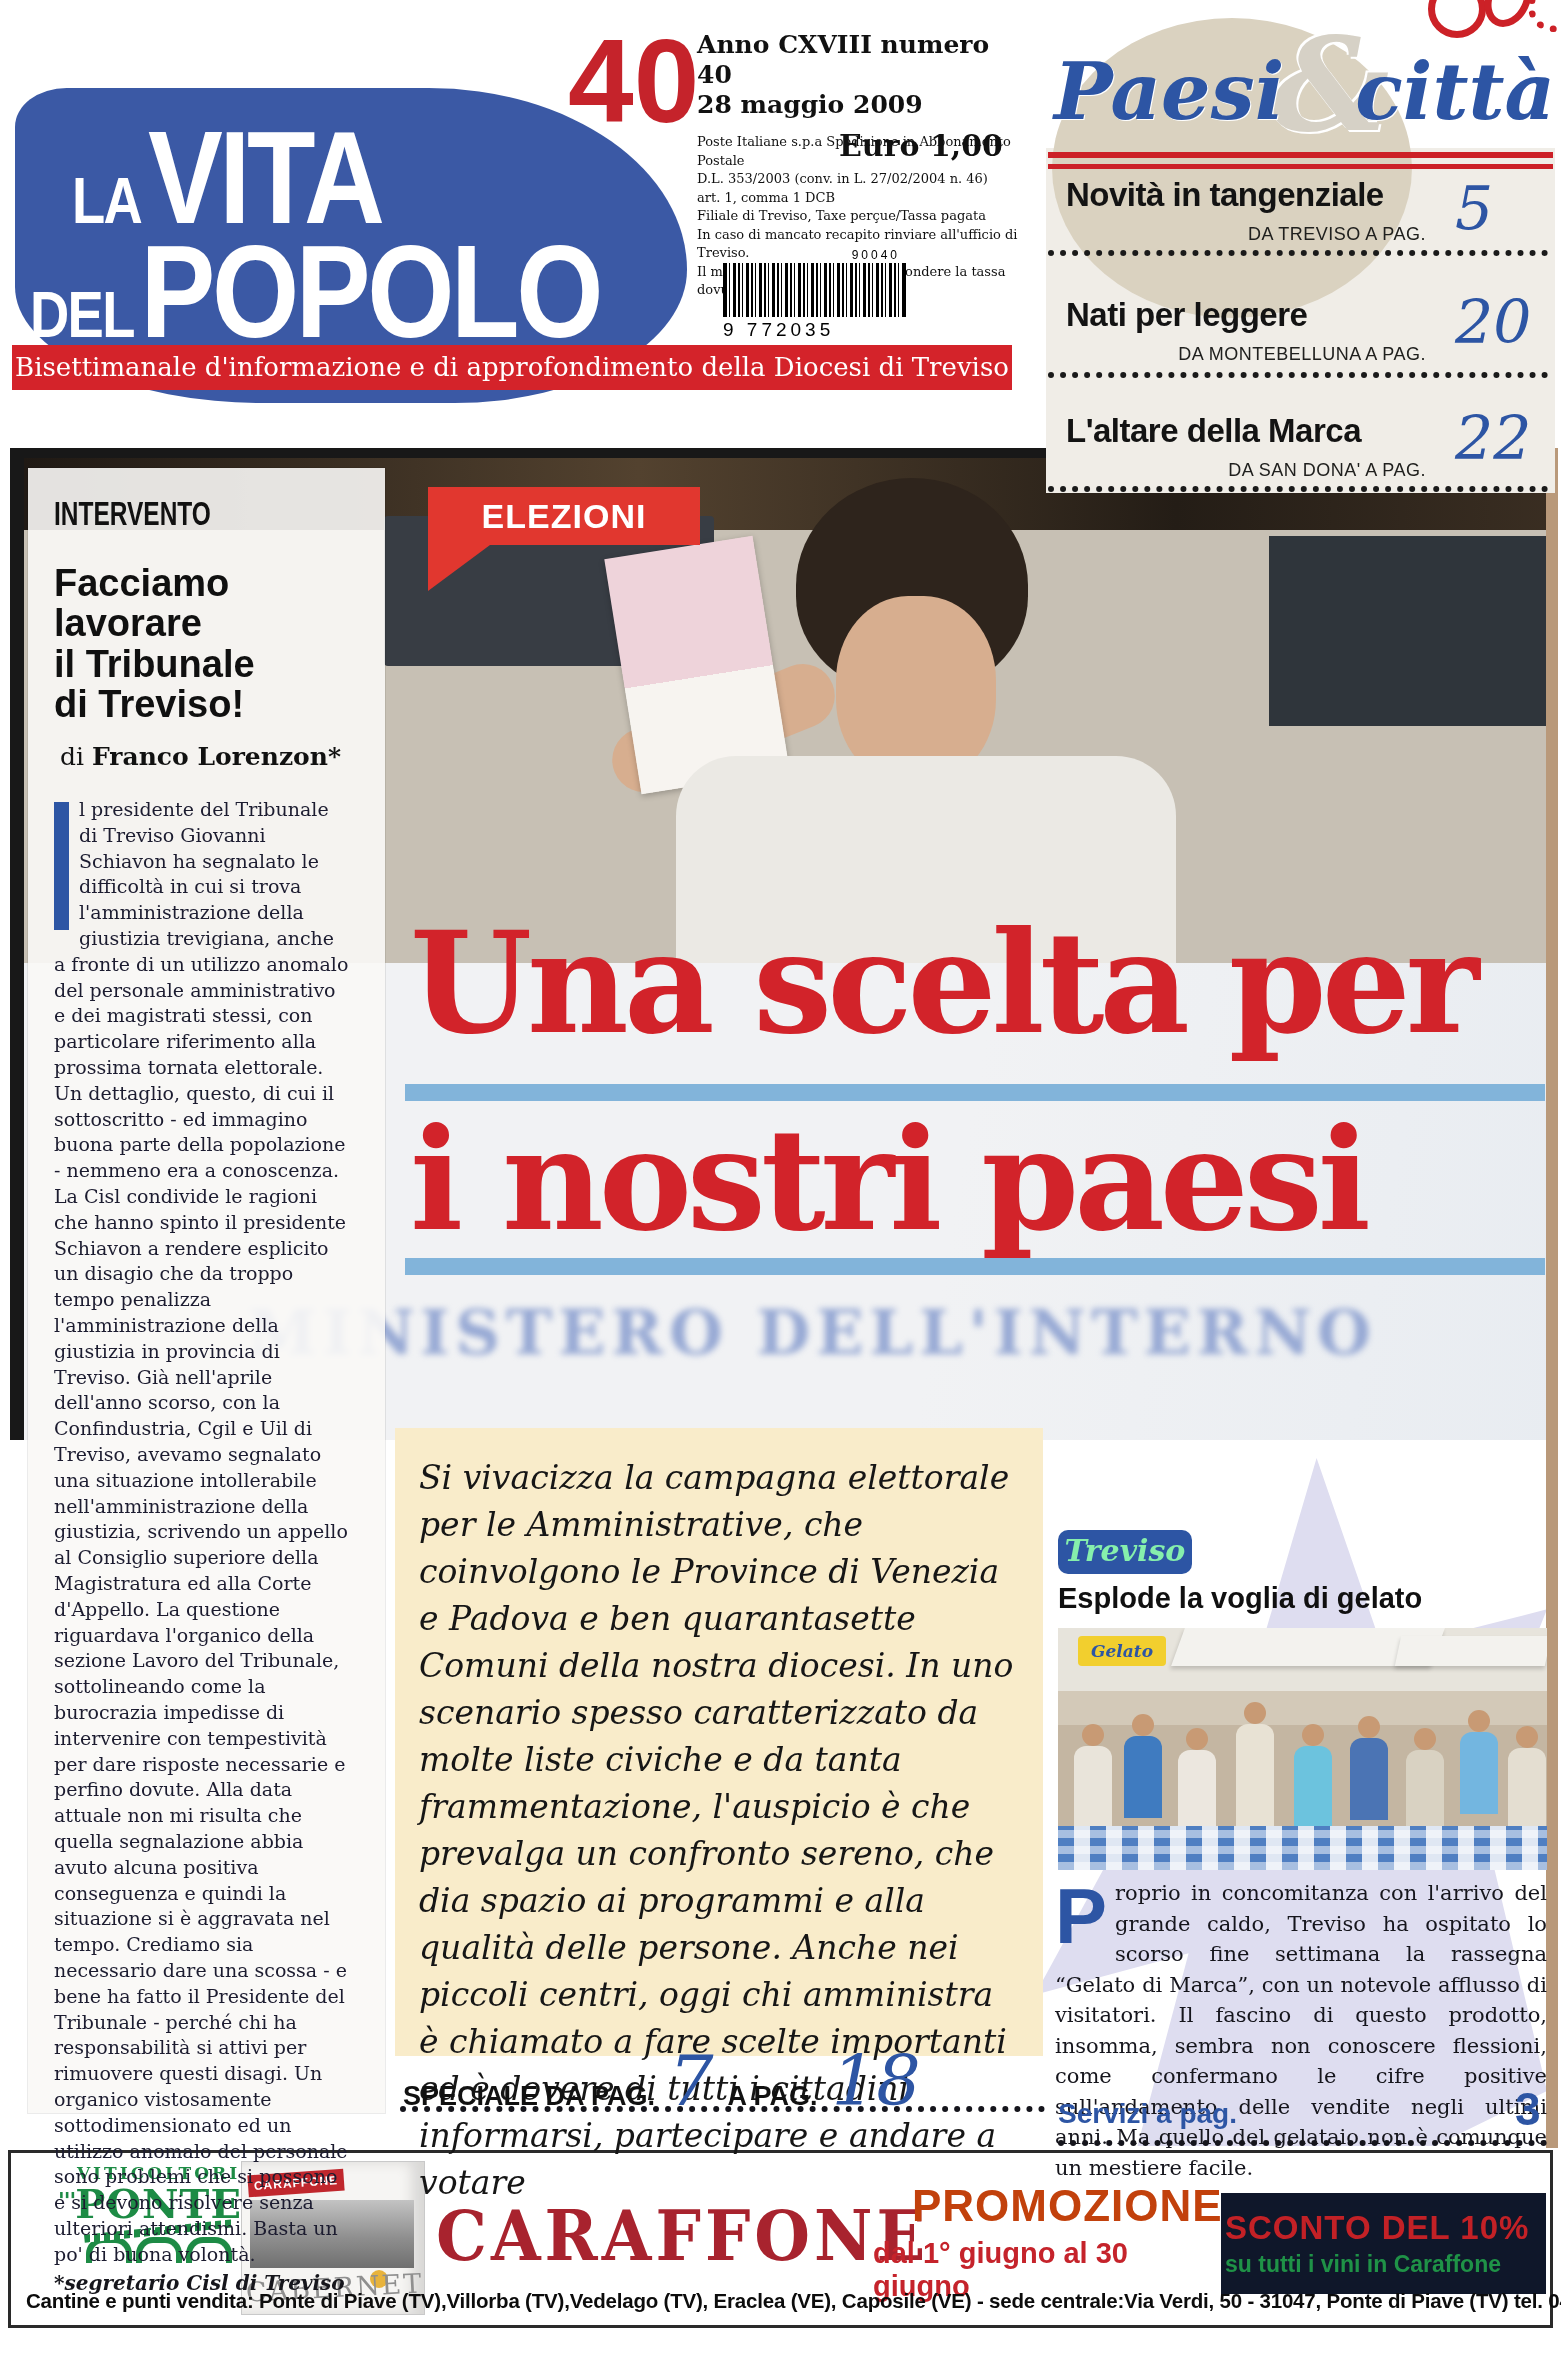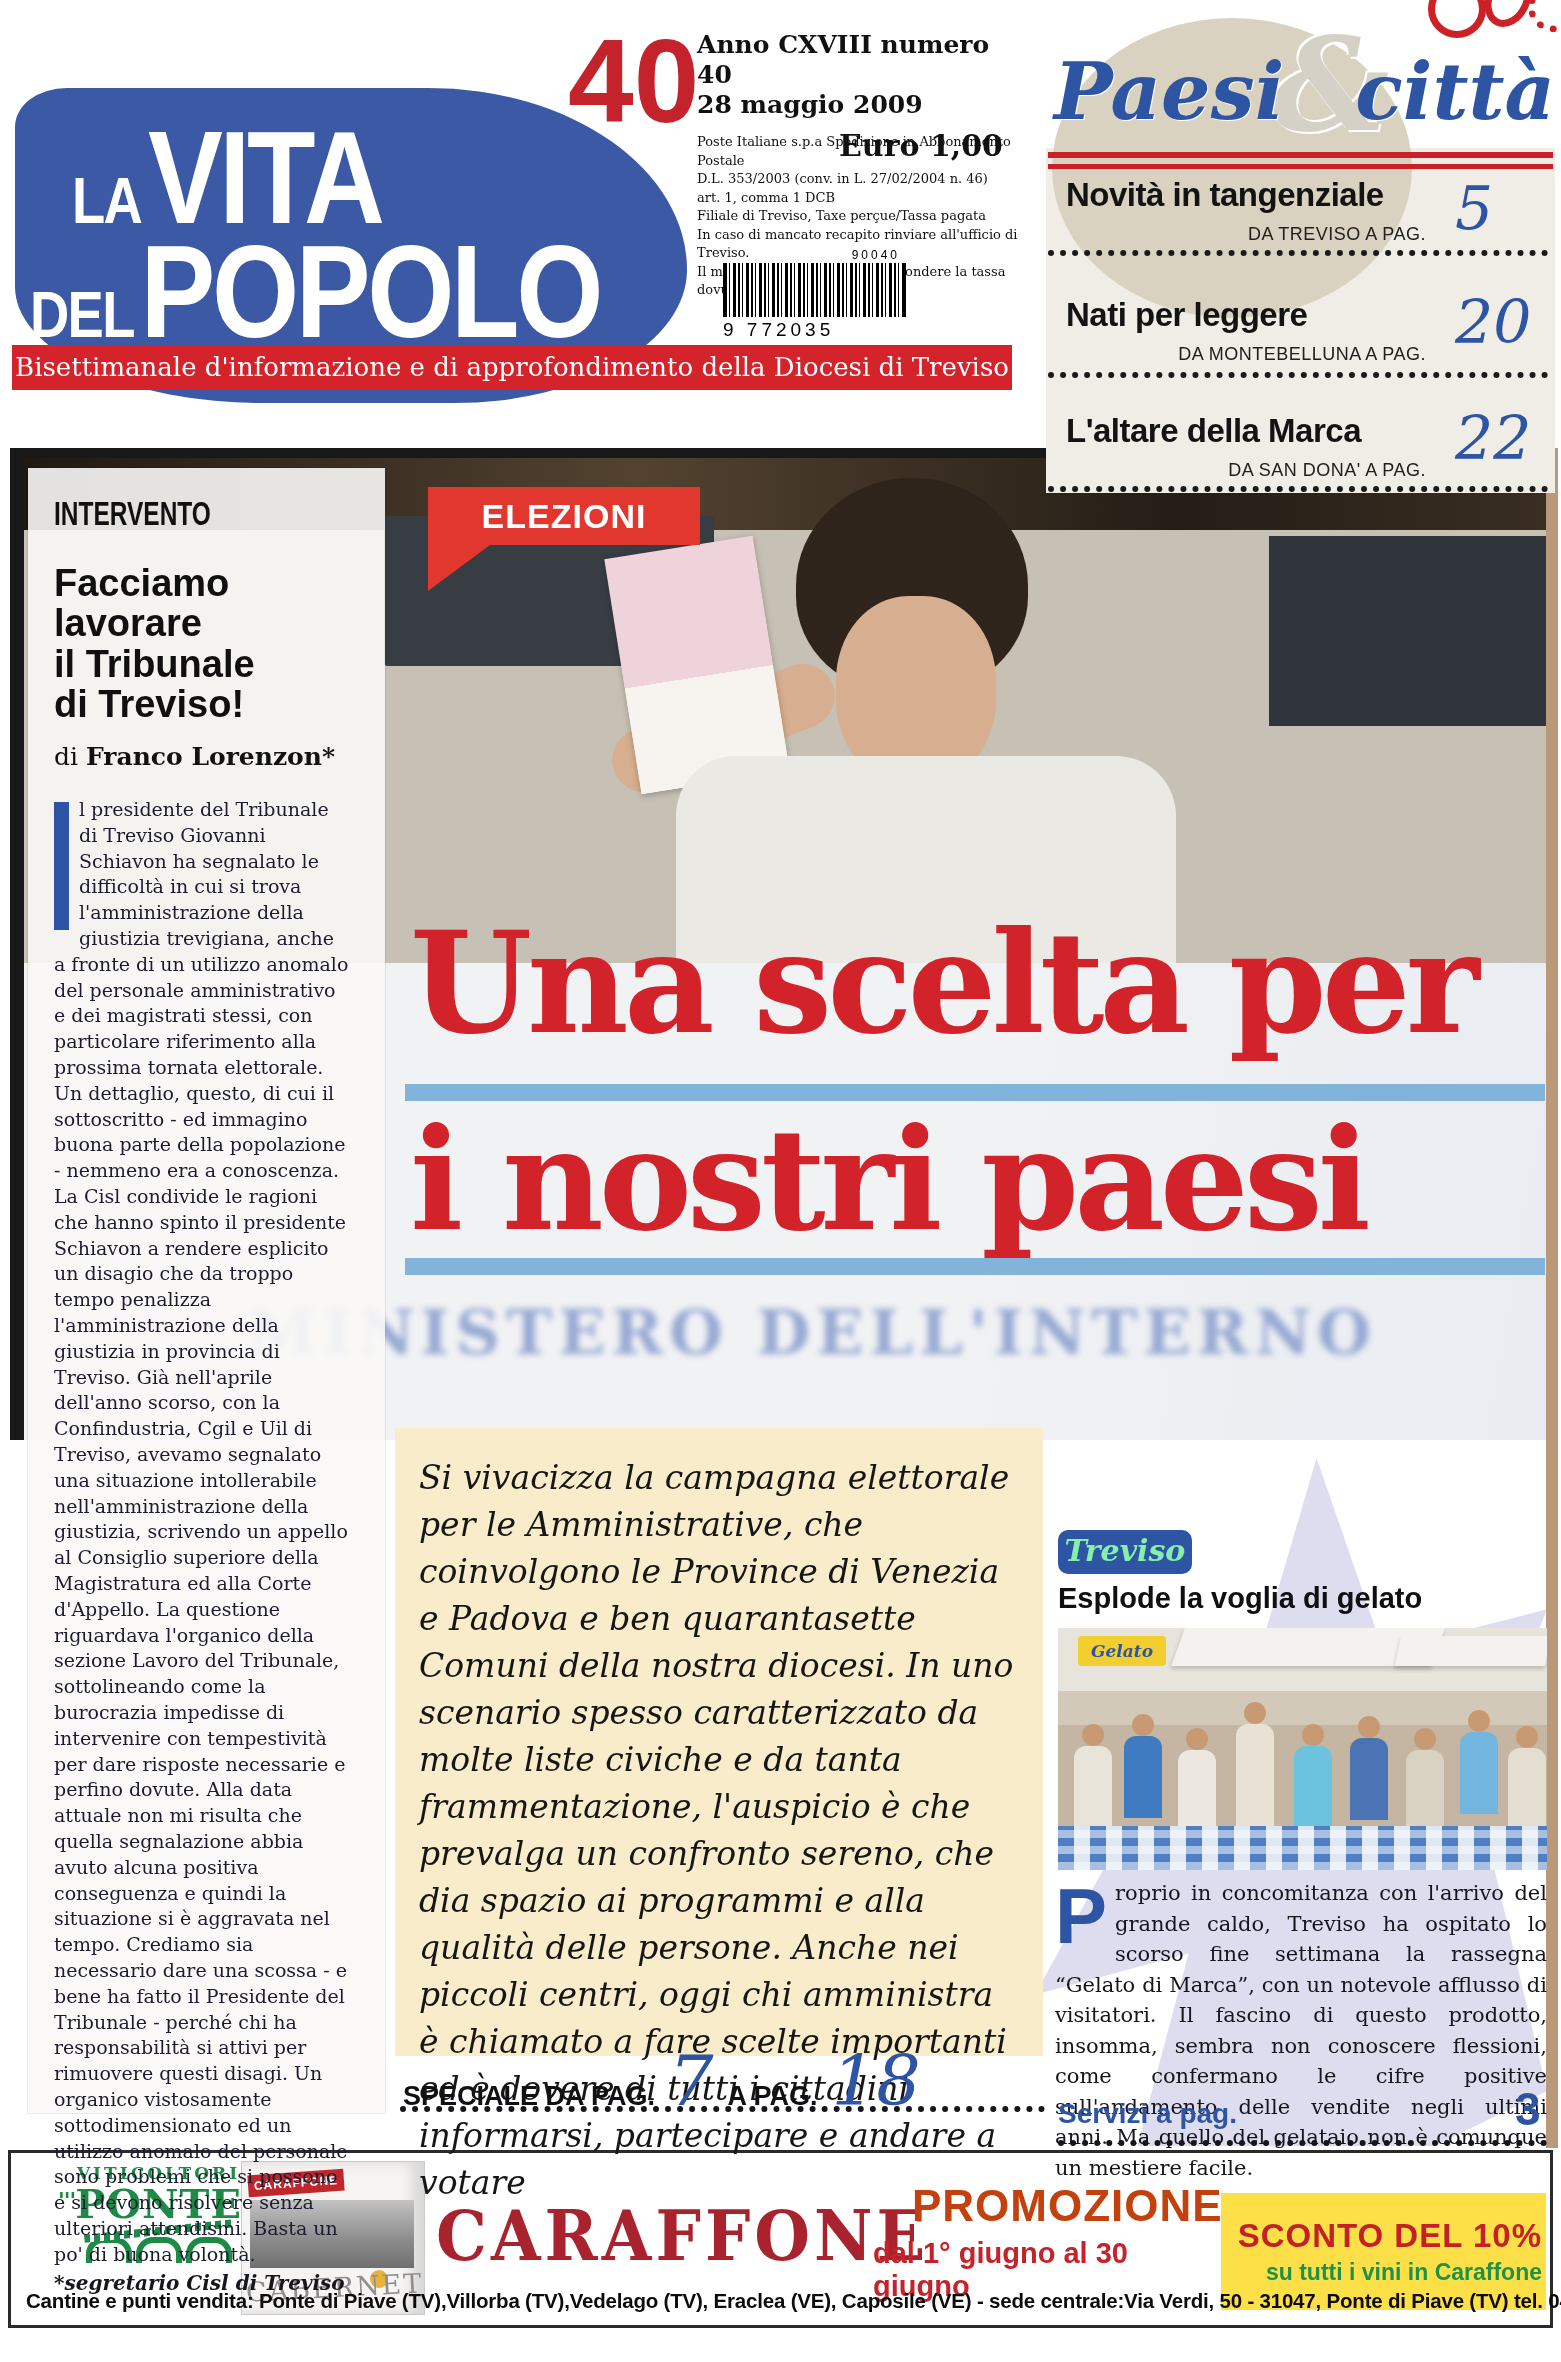--- a/index.html
+++ b/index.html
@@ -86,21 +86,21 @@
   .bluebar{left:395px;width:1140px;height:17px;background:#82b4da;z-index:3;}
   .bluebar.b1{top:636px;}
   .bluebar.b2{top:810px;}
 
   
   .col-left{left:18px;top:20px;width:357px;height:1645px;background:rgba(249,248,246,.9);
     z-index:6;box-shadow:0 0 0 1px rgba(0,0,0,.08);box-sizing:border-box;padding:26px 30px 0 26px;}
   .iv-kicker{font-size:34px;font-weight:700;letter-spacing:0;transform:scaleX(.72);
     transform-origin:left center;margin-bottom:30px;color:#111;}
   .iv-title{font-size:38px;font-weight:700;line-height:1.06;color:#101010;}
-  .iv-byline{margin-top:18px;font-family:"DejaVu Serif",serif;font-size:25px;color:#111;}
+  .iv-byline{margin-top:18px;font-family:"DejaVu Serif",serif;font-size:25px;color:#111;margin-left:6px;}
   .iv-byline b{font-weight:700;}
   .iv-body{margin-top:26px;width:296px;font-family:"DejaVu Serif",serif;font-size:19px;
     line-height:25.8px;color:#1c1c30;}
   .iv-dropbar{float:left;width:15px;height:128px;background:#2d55a4;margin:5px 10px 0 0;
     overflow:hidden;color:transparent;}
   .iv-footnote{margin-top:4px;font-family:"DejaVu Serif",serif;font-size:20px;font-weight:700;
     font-style:italic;color:#16161c;}
 
   
   .lead-panel{left:385px;top:980px;width:648px;height:628px;background:#f9ecca;z-index:4;box-sizing:border-box;
@@ -162,21 +162,21 @@
   .wb-photo{position:absolute;left:8px;top:38px;width:164px;height:68px;
     background:linear-gradient(#c3c3c3,#8f8f8f 55%,#6f6f6f);}
   .wb-name{position:absolute;left:4px;top:110px;font-family:"DejaVu Serif",serif;font-size:27px;
     color:#8f8f8f;letter-spacing:2px;transform:rotate(-3deg);}
   .wb-seal{position:absolute;left:128px;top:108px;width:18px;height:18px;border-radius:50%;background:#e8b33c;}
   .brand{left:425px;top:42px;font-family:"DejaVu Serif",serif;font-weight:700;font-size:64px;
     color:#a8232e;letter-spacing:4px;transform:scaleY(1.08);transform-origin:left top;white-space:nowrap;}
   .promo{left:862px;top:28px;width:340px;}
   .promo-t{font-size:44px;font-weight:700;letter-spacing:1px;color:#c2410c;margin-left:39px;}
   .promo-d{margin-top:6px;font-size:29px;font-weight:700;color:#c5232b;}
-  .discount{left:1210px;top:40px;width:325px;background:#fde047;padding:24px 4px;text-align:right;box-sizing:border-box;}
+  .discount{left:1210px;top:40px;width:325px;background:#0f172a;padding:16px 4px;text-align:left;box-sizing:border-box;}
   .disc1{font-size:33px;font-weight:700;color:#c32126;letter-spacing:1px;}
   .disc2{margin-top:4px;font-size:23px;font-weight:700;color:#1f9247;}
   .ad-footer{left:15px;top:136px;width:1520px;font-size:20.5px;font-weight:700;color:#0c0c0c;
     letter-spacing:-.2px;white-space:nowrap;}
 </style>
 </head>
 <body>
 
 <div class="page">
 

